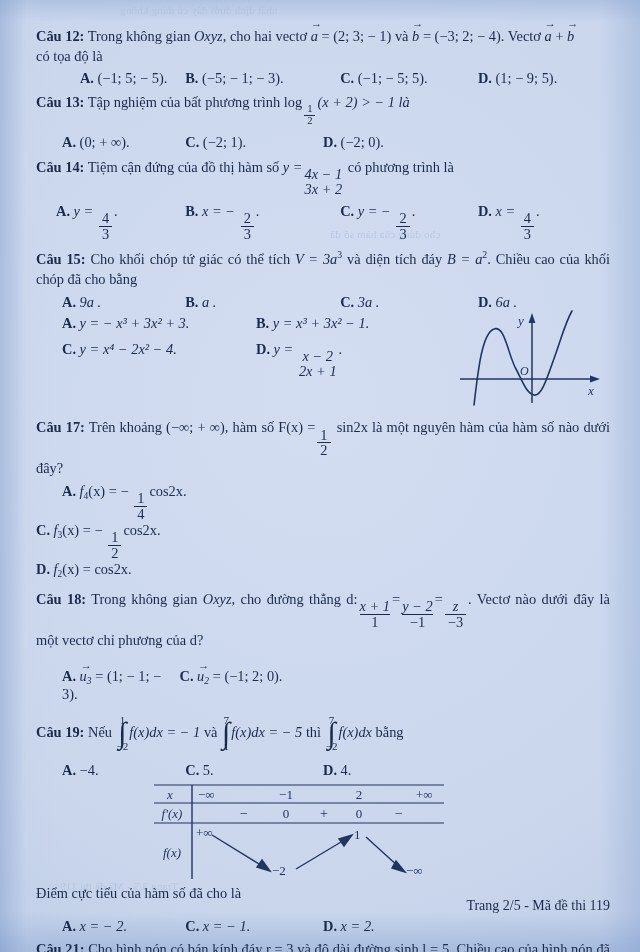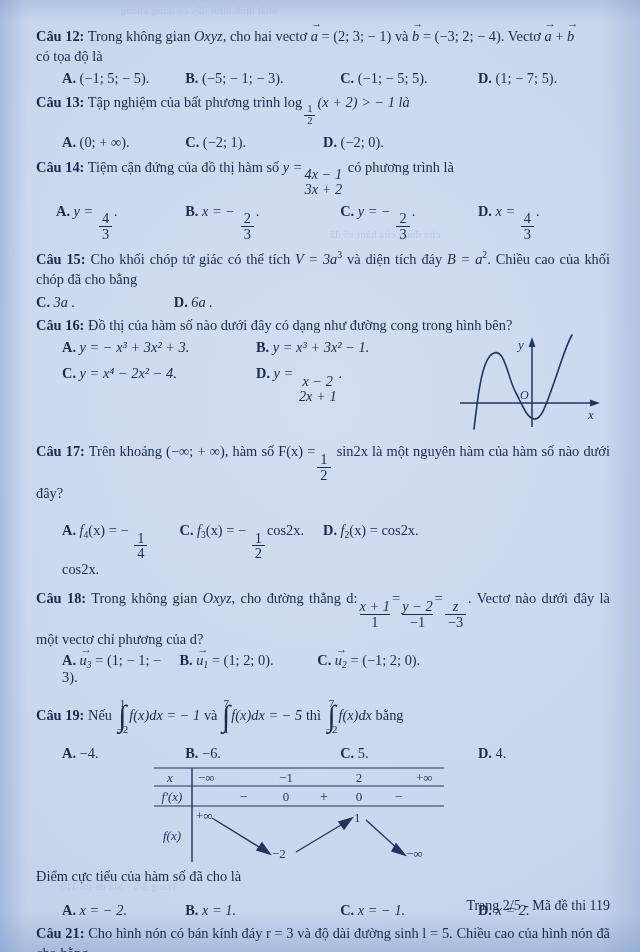--- a/index.html
+++ b/index.html
@@ -93,24 +93,24 @@
       <span class="vec">b</span>
       <span>= (−3; 2; − 4).</span>
       <span>Vectơ</span>
       <span class="vec">a</span>
       <span>+</span>
       <span class="vec">b</span>
       <br>
       <span>có tọa độ là</span>
     </div>
     <div class="opts">
-      <div style="flex:0 0 26%;padding-left:26px;"><span class="optlbl">A.</span> <span>(−1; 5; − 5).</span></div>
+      <div style="flex:0 0 26%;padding-left:26px;text-align:center;"><span class="optlbl">A.</span> <span>(−1; 5; − 5).</span></div>
       <div style="flex:0 0 27%;"><span class="optlbl">B.</span> <span>(−5; − 1; − 3).</span></div>
       <div style="flex:0 0 24%;"><span class="optlbl">C.</span> <span>(−1; − 5; 5).</span></div>
-      <div><span class="optlbl">D.</span> <span>(1; − 7; 5).</span></div>
+      <div><span class="optlbl">D.</span> <span>(1; − 9; 5).</span></div>
     </div>
   </div>
 
   <div class="q" style="margin-top:5px;">
     <div class="stem">
       <span class="lbl">Câu 13:</span>
       <span>Tập nghiệm của bất phương trình log</span><span class="frac sfrac">
           <span>1</span>
           <span>2</span>
         </span><i class="v">(x + 2) &gt; − 1 là</i>
@@ -154,30 +154,28 @@
 
   <div class="q" style="margin-top:6px;">
     <div class="stem">
       <span class="lbl">Câu 15:</span>
       <span>Cho khối chóp tứ giác có thể tích</span>
       <i class="v">V = 3a</i><sup class="ex">3</sup>
       <span>và diện tích đáy</span>
       <i class="v">B = a</i><sup class="ex">2</sup><span>. Chiều cao của khối chóp đã cho bằng</span>
     </div>
     <div class="opts" style="margin-top:4px;">
+      <div style="flex:0 0 26%;padding-left:26px;"><span class="optlbl">A.</span> <i class="v">9a .</i></div>
+      <div style="flex:0 0 27%;"><span class="optlbl">B.</span> <i class="v">a .</i></div>
       <div style="flex:0 0 24%;"><span class="optlbl">C.</span> <i class="v">3a .</i></div>
       <div><span class="optlbl">D.</span> <i class="v">6a .</i></div>
     </div>
   </div>
 
   <div class="q" style="margin-top:4px;">
-    <div class="stem">
-      <span class="lbl">Câu 16:</span>
-      <span>Đồ thị của hàm số nào dưới đây có dạng như đường cong trong hình bên?</span>
-    </div>
     <div style="position:relative;">
       <div class="opts two" style="margin-top:4px;width:440px;">
         <div style="padding-left:26px;"><span class="optlbl">A.</span> <i class="v">y = − x³ + 3x² + 3.</i></div>
         <div><span class="optlbl">B.</span> <i class="v">y = x³ + 3x² − 1.</i></div>
       </div>
       <div class="opts two" style="margin-top:9px;width:440px;">
         <div style="padding-left:26px;"><span class="optlbl">C.</span> <i class="v">y = x⁴ − 2x² − 4.</i></div>
         <div><span class="optlbl">D.</span> <i class="v">y = </i><span class="frac">
               <i class="v">x − 2</i>
               <i class="v">2x + 1</i>
@@ -204,21 +202,21 @@
 
   <div class="q" style="margin-top:38px;">
     <div class="stem">
       <span class="lbl">Câu 17:</span>
       <span>Trên khoảng (−∞; + ∞), hàm số F(x) =</span><span class="frac">
           <span>1</span>
           <span>2</span>
         </span>
       <span>sin2x là một nguyên hàm của hàm số nào dưới đây?</span>
     </div>
-    <div class="opts" style="margin-top:19px;">
+    <div class="opts" style="margin-top:4px;flex-direction:column;">
       <div style="flex:0 0 25%;padding-left:26px;"><span class="optlbl">A.</span> <i class="v">f</i><sub class="sb">4</sub><span>(x) = − </span><span class="frac">
             <span>1</span>
             <span>4</span>
           </span><span>cos2x.</span></div>
       <div style="flex:0 0 25%;"><span class="optlbl">C.</span> <i class="v">f</i><sub class="sb">3</sub><span>(x) = − </span><span class="frac">
             <span>1</span>
             <span>2</span>
           </span><span>cos2x.</span></div>
       <div><span class="optlbl">D.</span> <i class="v">f</i><sub class="sb">2</sub><span>(x) = cos2x.</span></div>
     </div>
@@ -232,23 +230,22 @@
           <i class="v">x + 1</i>
           <span>1</span>
         </span><span>=</span><span class="frac">
           <i class="v">y − 2</i>
           <span>−1</span>
         </span><span>=</span><span class="frac">
           <i class="v">z</i>
           <span>−3</span>
         </span><span>. Vectơ nào dưới đây là một vectơ chỉ phương của d?</span>
     </div>
-    <div class="opts" style="margin-top:2px;">
+    <div class="opts" style="margin-top:18px;">
       <div style="flex:0 0 25%;padding-left:26px;"><span class="optlbl">A.</span> <span class="vec"><i class="v">u</i><sub class="sb">3</sub></span> <span>= (1; − 1; − 3).</span></div>
-      <div style="flex:0 0 24%;"><span class="optlbl">B.</span> <span class="vec"><i class="v">u</i><sub class="sb">1</sub></span> <span>= (1; 2; 0).</span></div>
       <div style="flex:0 0 26%;"><span class="optlbl">C.</span> <span class="vec"><i class="v">u</i><sub class="sb">2</sub></span> <span>= (−1; 2; 0).</span></div>
     </div>
   </div>
 
   <div class="q" style="margin-top:12px;">
     <div class="stem" style="line-height:1.1;">
       <span class="lbl">Câu 19:</span>
       <span>Nếu</span>
       <span class="intg">
           <span class="up">1</span>
@@ -264,21 +261,20 @@
       <span>thì</span>
       <span class="intg">
           <span class="up">7</span>
           <span class="sym">∫</span>
           <span class="lo">−2</span>
         </span><i class="v">f(x)dx</i>
       <span>bằng</span>
     </div>
     <div class="opts" style="margin-top:10px;">
       <div style="flex:0 0 26%;padding-left:26px;"><span class="optlbl">A.</span> <span>−4.</span></div>
-      <div style="flex:0 0 27%;"><span class="optlbl">B.</span> <span>−6.</span></div>
       <div style="flex:0 0 24%;"><span class="optlbl">C.</span> <span>5.</span></div>
       <div><span class="optlbl">D.</span> <span>4.</span></div>
     </div>
   </div>
 
   <div class="q" style="margin-top:4px;">
 
     <div id="bbt">
       <svg viewBox="0 0 300 98" width="300" height="98">
 
@@ -317,21 +313,20 @@
           <polygon points="251,89 238,85 242,78"></polygon>
         </g>
       </svg>
     </div>
 
     <div class="stem" style="margin-top:2px;">
       <span>Điểm cực tiểu của hàm số đã cho là</span>
     </div>
     <div class="opts" style="margin-top:15px;">
       <div style="flex:0 0 26%;padding-left:26px;"><span class="optlbl">A.</span> <i class="v">x = − 2.</i></div>
-      <div style="flex:0 0 27%;"><span class="optlbl">B.</span> <i class="v">x = 1.</i></div>
       <div style="flex:0 0 24%;"><span class="optlbl">C.</span> <i class="v">x = − 1.</i></div>
       <div><span class="optlbl">D.</span> <i class="v">x = 2.</i></div>
     </div>
   </div>
 
   <div class="q" style="margin-top:4px;">
     <div class="stem">
       <span class="lbl">Câu 21:</span>
       <span>Cho hình nón có bán kính đáy r = 3 và độ dài đường sinh l = 5. Chiều cao của hình nón đã cho bằng</span>
     </div>

